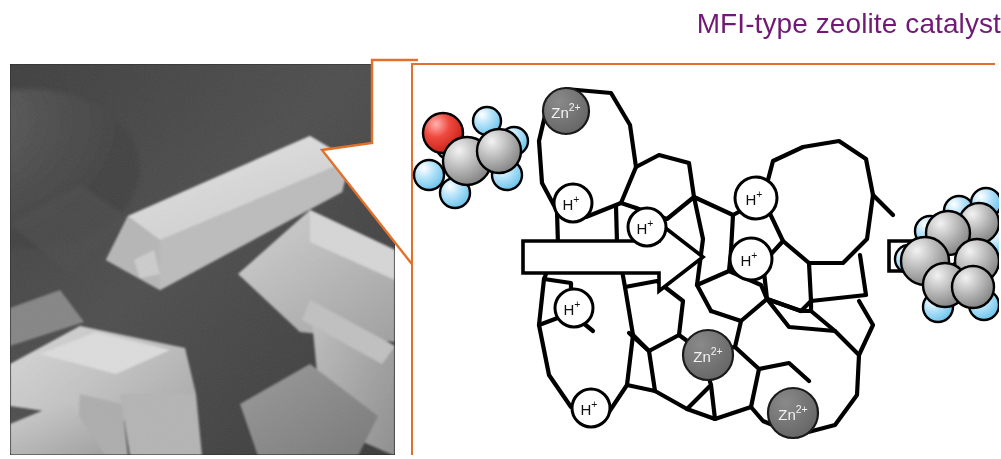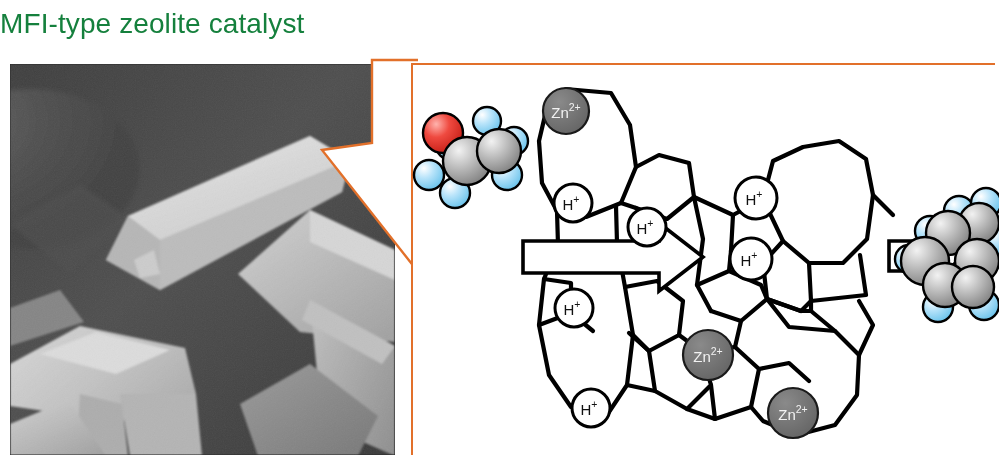--- a/index.html
+++ b/index.html
@@ -7,24 +7,24 @@
   body{
     width:1001px;height:459px;position:relative;overflow:hidden;
     font-family:"Liberation Sans","DejaVu Sans",sans-serif;
     background:#ffffff;
   }
   #figure{position:absolute;left:0;top:0;width:1001px;height:459px;}
 
   
   #title{
     position:absolute;left:0;top:4px;width:1001px;
-    text-align:left;
+    text-align:right;
     font-size:28px;
     font-weight:400;
-    color:#15803d;
+    color:#701a75;
     letter-spacing:0.1px;
     line-height:40px;
     white-space:nowrap;
   }
 
   
   #sem-panel{
     position:absolute;left:10px;top:64px;width:385px;height:391px;
     overflow:hidden;
     background:#4a4a4a;

